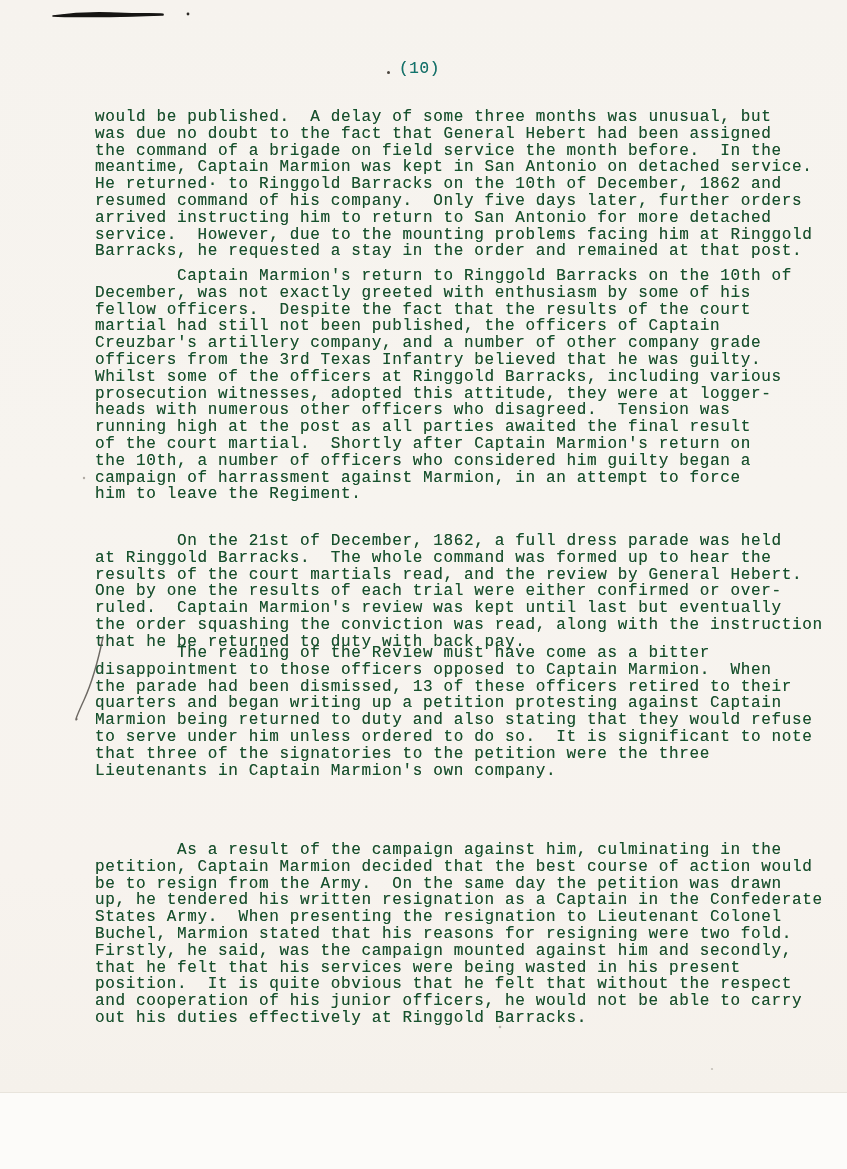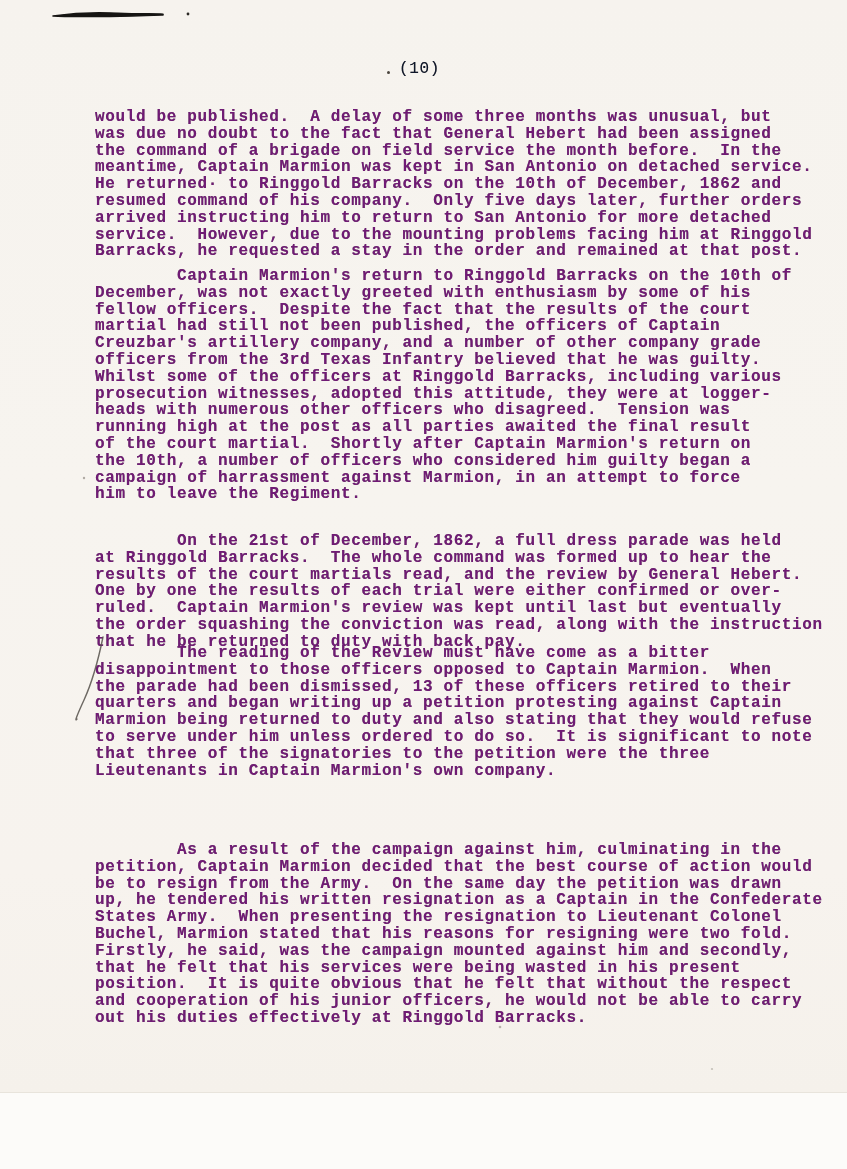--- a/index.html
+++ b/index.html
@@ -16,40 +16,39 @@
     width: 847px; height: 1093px;
     background: linear-gradient(180deg, #f6f3ee 0%, #f7f4ef 45%, #f7f3ee 80%, #f5f1eb 100%);
     border-bottom: 1px solid #e8e4dc;
   }
   .page-number {
     position: absolute;
     left: 399px; top: 60px;
     font-size: 16px;
     line-height: 18px;
     letter-spacing: 0.65px;
-    color: #0f172a;
+    color: #0f766e;
     text-shadow: 0 0 0.6px rgba(47, 42, 36, 0.55);
   }
   .stray-dot {
     position: absolute;
     left: 387px; top: 71px;
     width: 3px; height: 3px;
     background: #4a453e;
     border-radius: 50%;
   }
   .para {
     position: absolute;
     left: 95px;
     white-space: pre;
     font-size: 16px;
     line-height: 16.8px;
     letter-spacing: 0.65px;
-    color: #701a75;
+    color: #14532d;
     text-shadow: 0 0 0.6px rgba(49, 44, 38, 0.55);
-    font-weight: bold;
   }
   .p1 { top: 109px; }
   .p2 { top: 268px; }
   .p3 { top: 527px; margin-top: 6px; }
   .p4 { top: 645px; }
   .p5 { top: 842px; }
   .artifacts {
     position: absolute;
     left: 0; top: 0;
     pointer-events: none;

